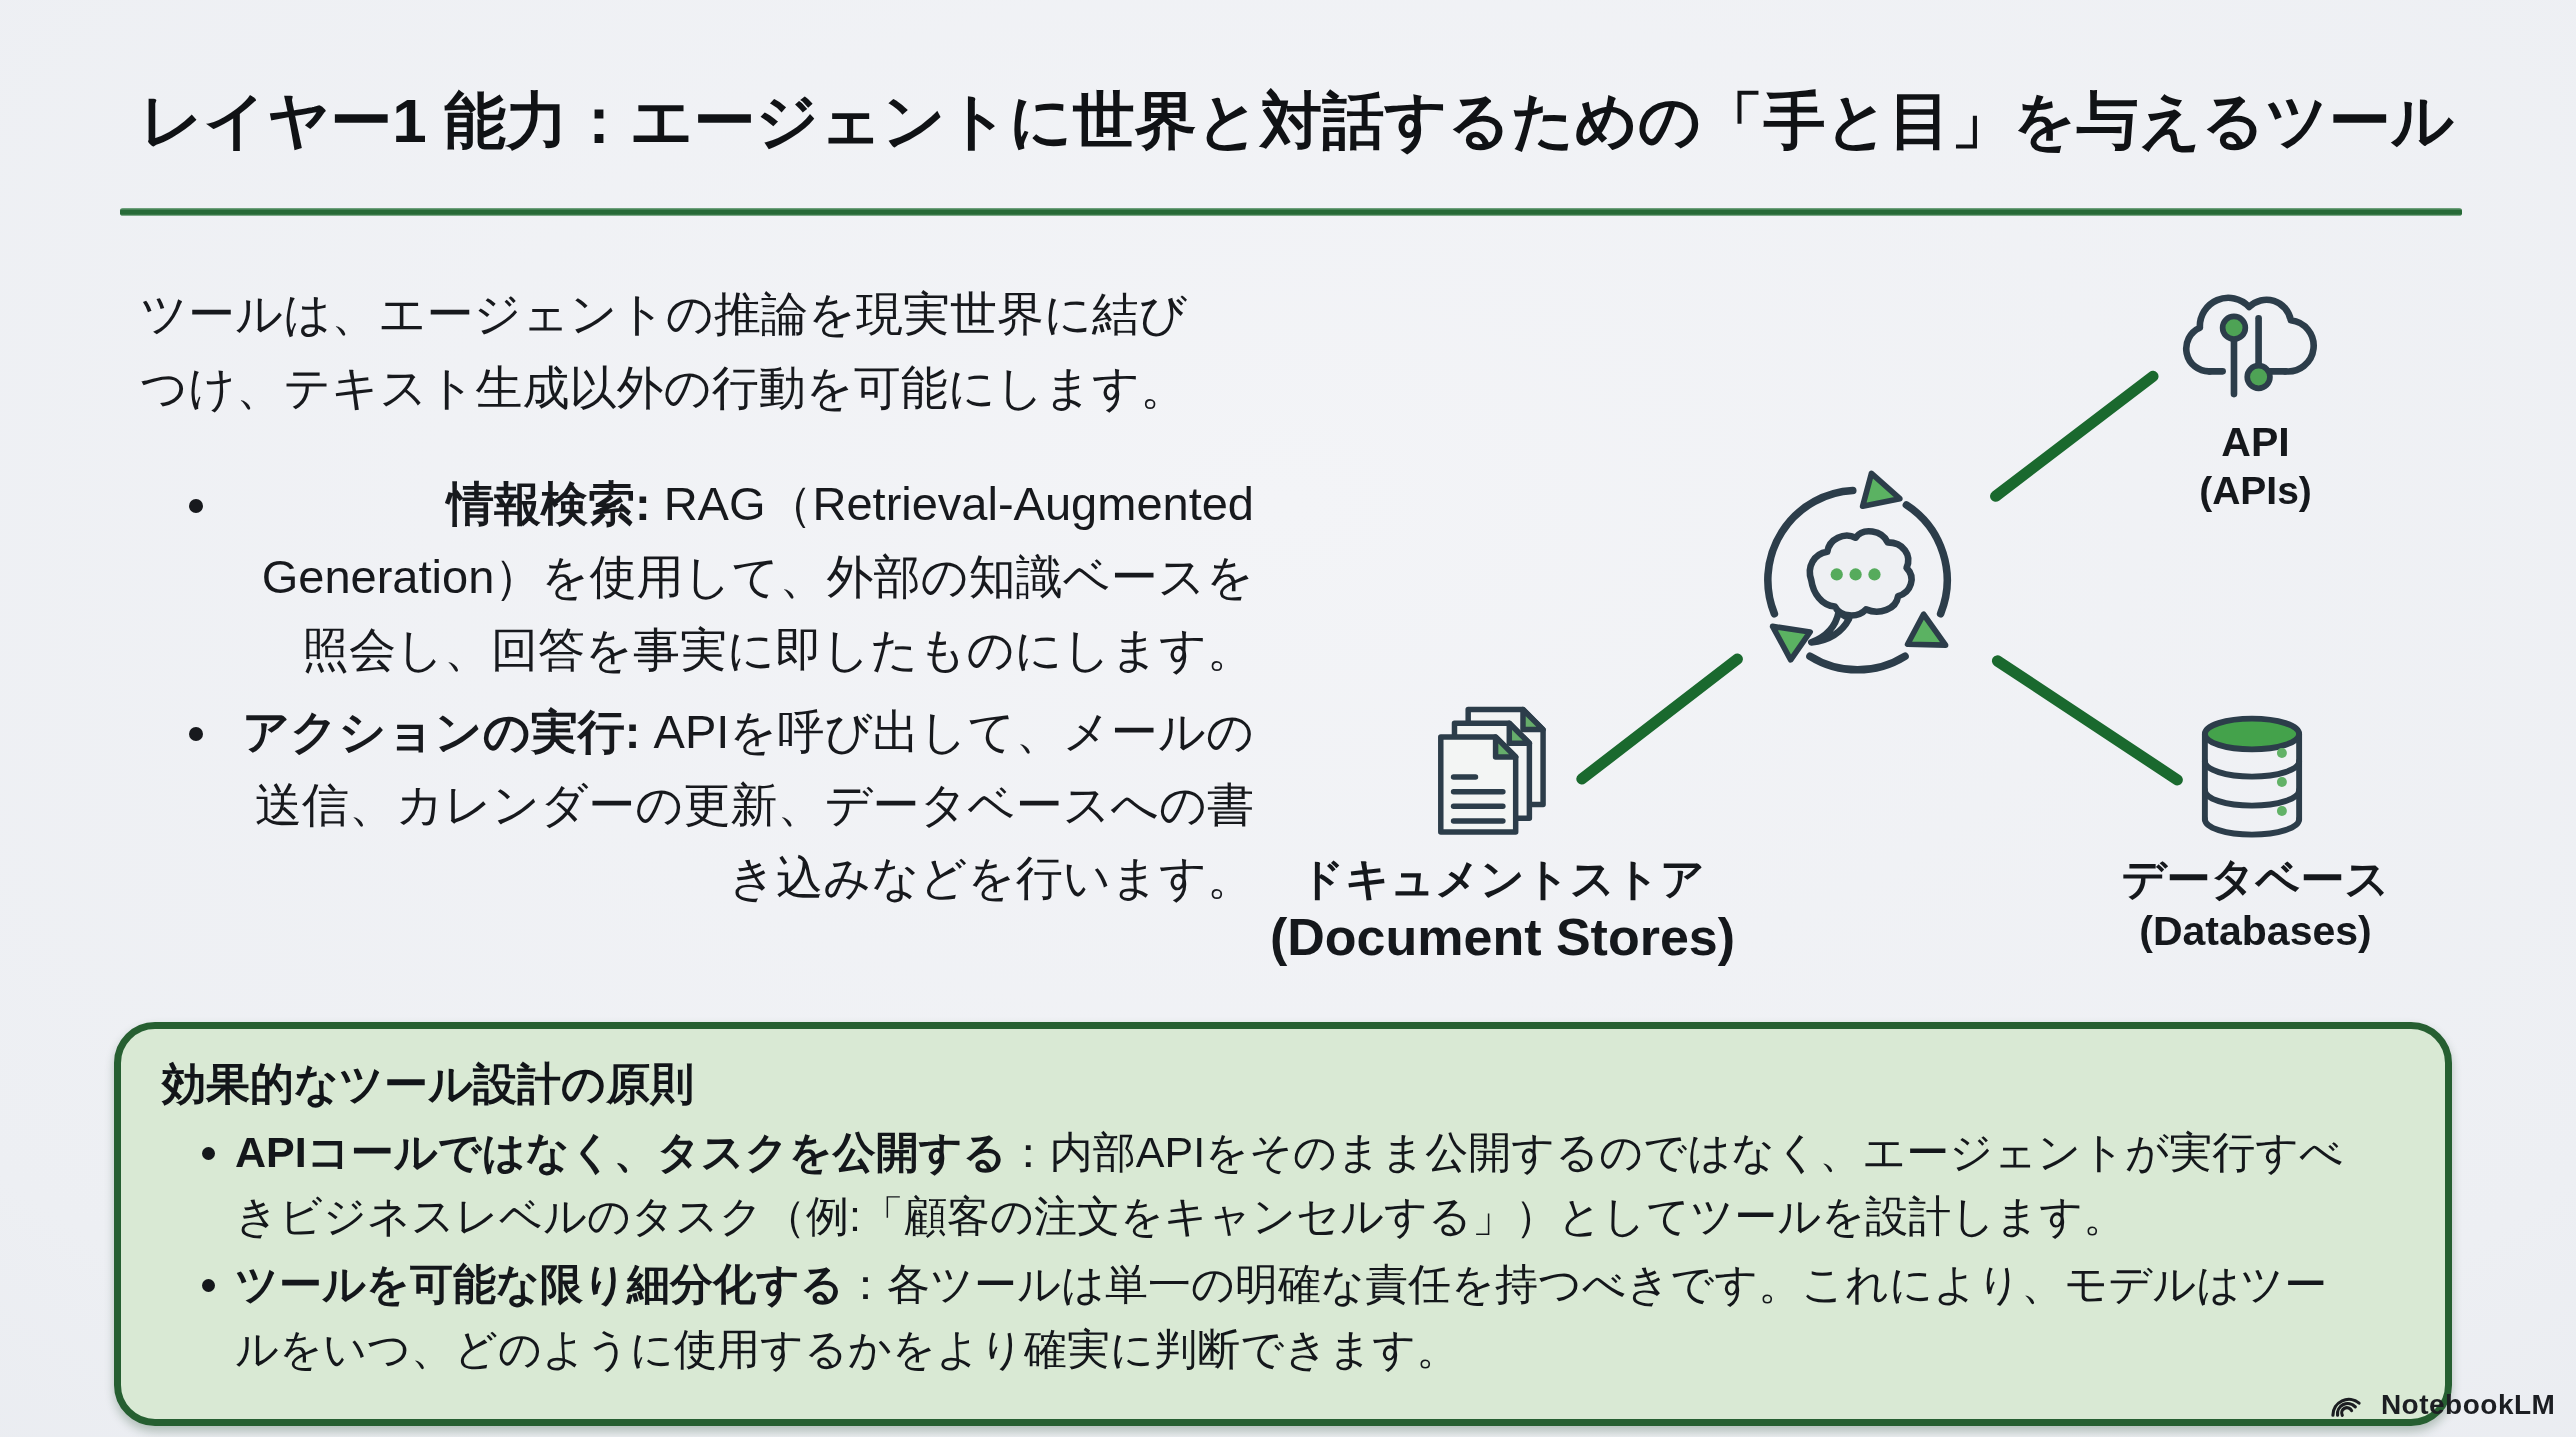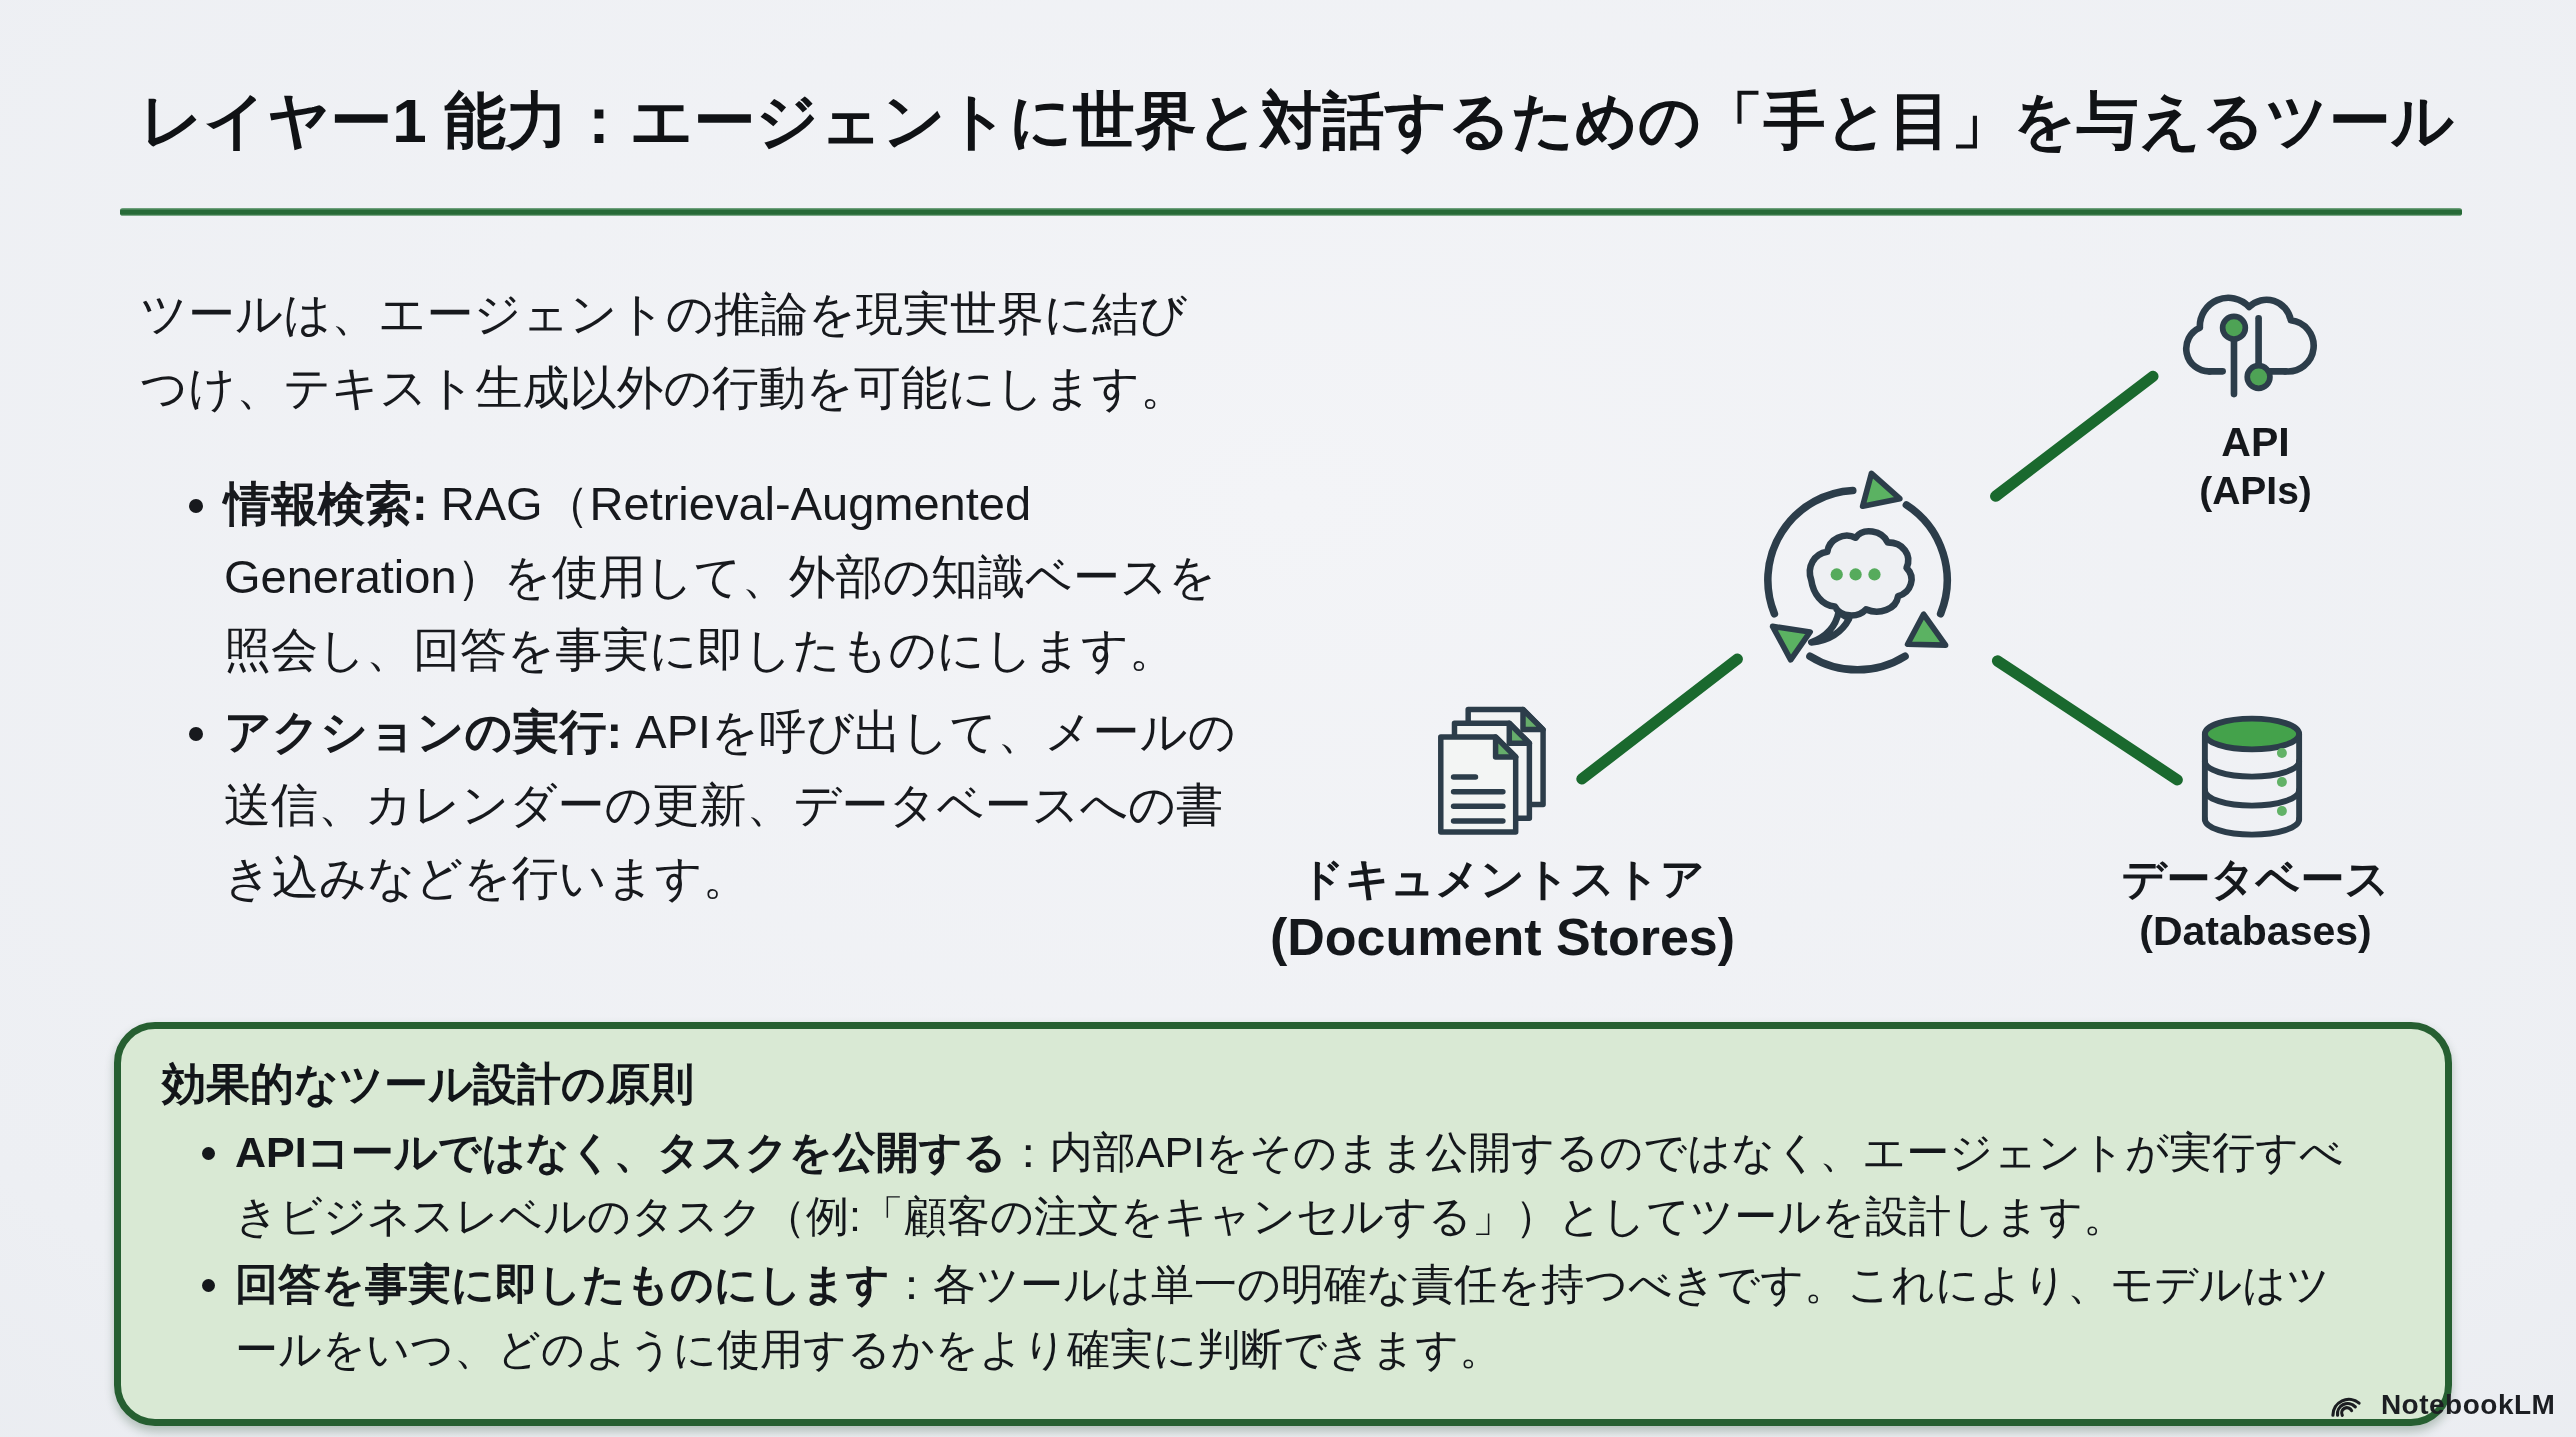--- a/index.html
+++ b/index.html
@@ -23,21 +23,21 @@
     background:linear-gradient(#7fae8d,#276a37 30%,#276a37 78%,#9dc1a7);
   }
   .intro{
     left:140px;top:277px;width:1067px;
     font-size:47px;line-height:1.58;color:#17191d;
   }
   ul.cap-list{
     left:183px;top:468px;width:1030px;margin:0;padding:0 0 0 41px;
     font-size:47px;line-height:1.55;color:#17191d;list-style:disc;
   }
-  ul.cap-list li{margin:0 0 9.4px 0;padding:0;}
+  ul.cap-list li{margin:0 0 9.4px 0;padding:0;text-align:right;}
   .b{font-weight:700;}
   
   .node-label{text-align:center;font-weight:700;color:#15181c;line-height:1.22;}
   .lbl-api{left:2115px;top:417px;width:281px;font-size:41px;}
   .lbl-api .sub{font-size:39px;}
   .lbl-docs{left:1245px;top:852px;width:515px;font-size:44px;}
   .lbl-docs .sub{font-size:52px;}
   .lbl-db{left:2003px;top:852px;width:505px;font-size:44px;}
   .lbl-db .sub{font-size:41px;}
   
@@ -175,21 +175,21 @@
     <div class="sub">(Databases)</div>
   </div>
 
   <div class="abs pbox">
     <h2>効果的なツール設計の原則</h2>
     <ul class="p-list">
       <li>
         <span class="b">APIコールではなく、タスクを公開する</span><span>：内部APIをそのまま公開するのではなく、エージェントが実行すべきビジネスレベルのタスク（例:「顧客の注文をキャンセルする」）としてツールを設計します。</span>
       </li>
       <li>
-        <span class="b">回答を事実に即したものにします</span><span>：各ツールは単一の明確な責任を持つべきです。これにより、モデルはツールをいつ、どのように使用するかをより確実に判断できます。</span>
+        <span class="b">ツールを可能な限り細分化する</span><span>：各ツールは単一の明確な責任を持つべきです。これにより、モデルはツールをいつ、どのように使用するかをより確実に判断できます。</span>
       </li>
     </ul>
   </div>
 
   <div class="abs footer">
     <span>
       <svg width="32" height="28" viewBox="0 0 34 30">
         <g stroke="#1c1e22" stroke-width="3.4" fill="none" stroke-linecap="round">
           <path d="M3,26 A17,17 0 0 1 31,13"></path>
           <path d="M8,26 A11,11 0 0 1 27,17"></path>

